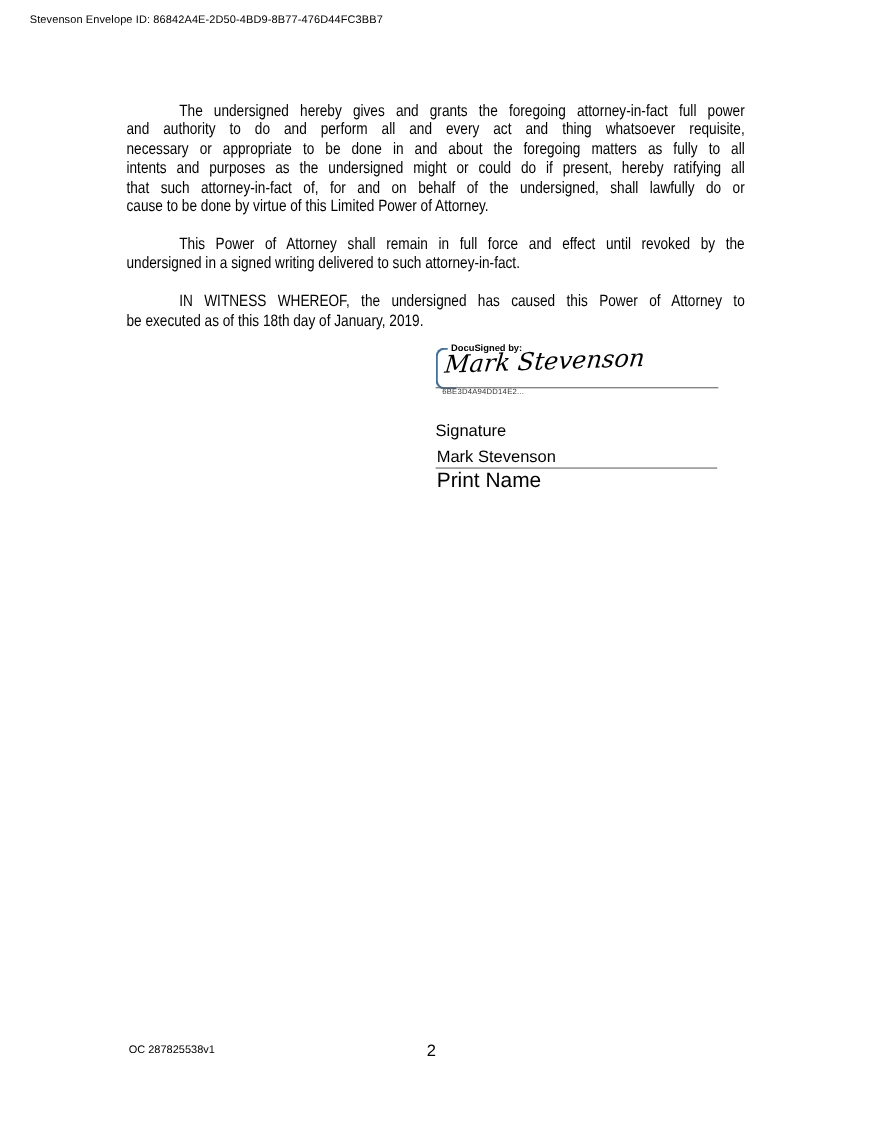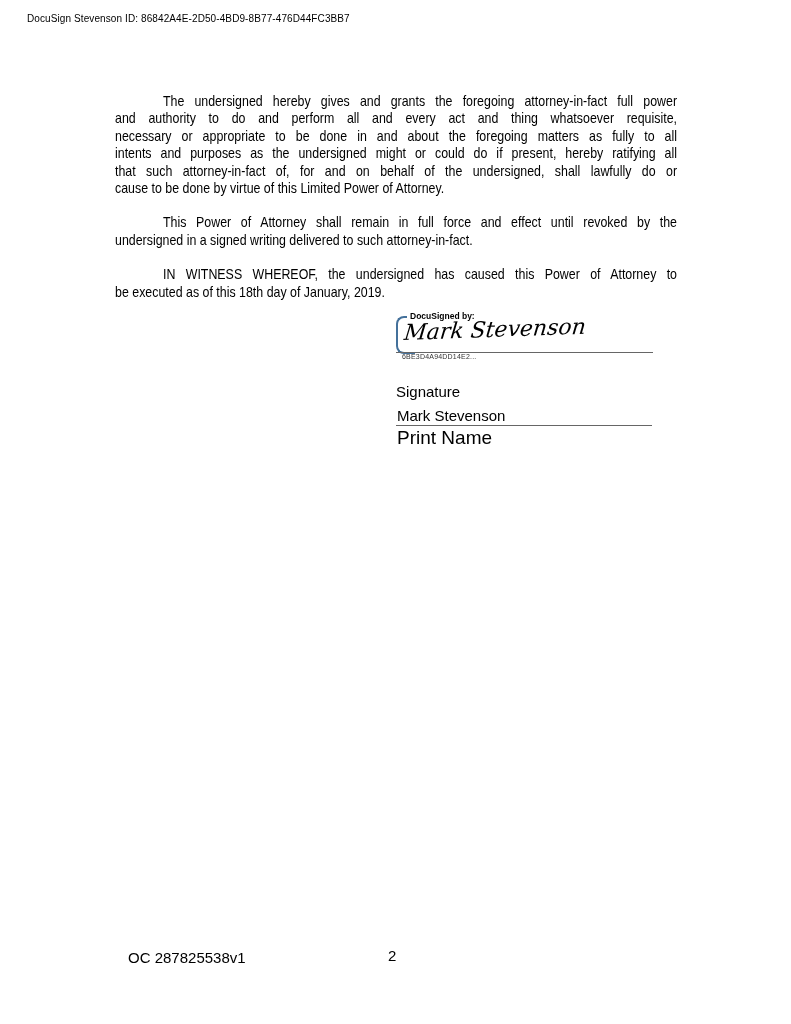--- a/index.html
+++ b/index.html
@@ -110,37 +110,37 @@
     border-top: 1px solid #666;
   }
   .print-name-label {
     position: absolute;
     left: 397px;
     top: 427px;
     font-size: 19px;
   }
   .footer-doc-ref {
     position: absolute;
-    left: 128px;
+    left: 117px;
     top: 949px;
-    font-size: 15px;
+    font-size: 10px;
   }
   .footer-page-number {
     position: absolute;
     left: 388px;
     top: 947px;
     font-size: 15px;
   }
 </style>
 </head>
 <body>
 
 <div class="page">
 
-  <div class="envelope-id">DocuSign Stevenson ID: 86842A4E-2D50-4BD9-8B77-476D44FC3BB7</div>
+  <div class="envelope-id">Stevenson Envelope ID: 86842A4E-2D50-4BD9-8B77-476D44FC3BB7</div>
 
   <div class="doc-body">
     <div class="para">
         <div class="line first">The undersigned hereby gives and grants the foregoing attorney-in-fact full power</div>
         <div class="line">and authority to do and perform all and every act and thing whatsoever requisite,</div>
         <div class="line">necessary or appropriate to be done in and about the foregoing matters as fully to all</div>
         <div class="line">intents and purposes as the undersigned might or could do if present, hereby ratifying all</div>
         <div class="line">that such attorney-in-fact of, for and on behalf of the undersigned, shall lawfully do or</div>
         <div class="line last">cause to be done by virtue of this Limited Power of Attorney.</div>
       </div>

